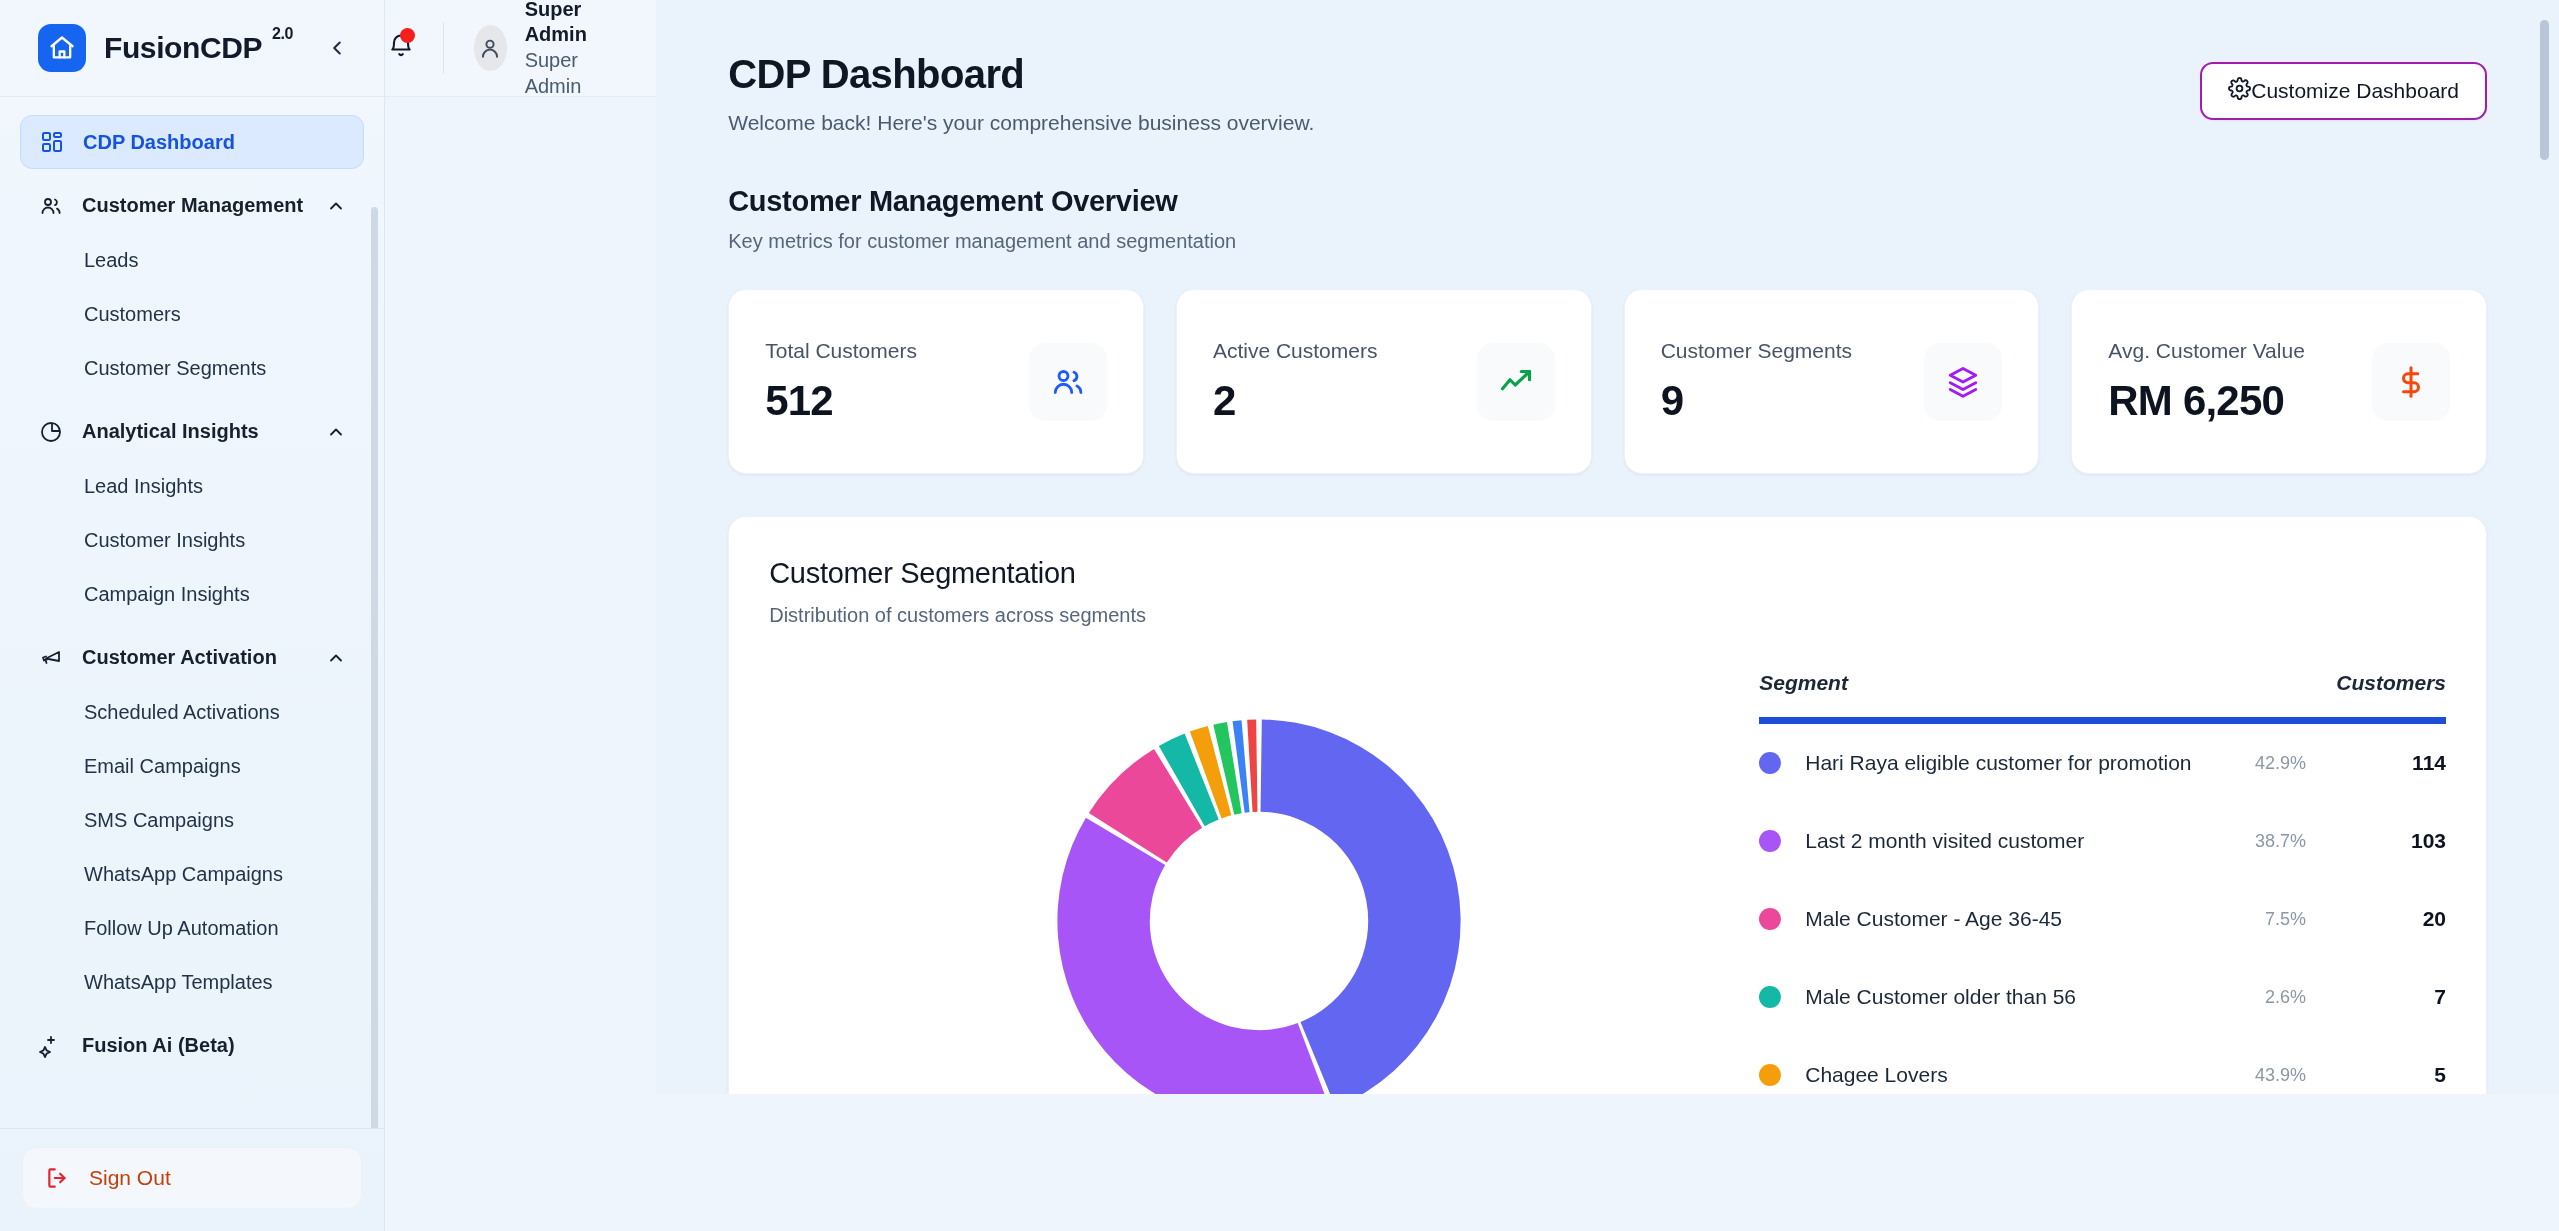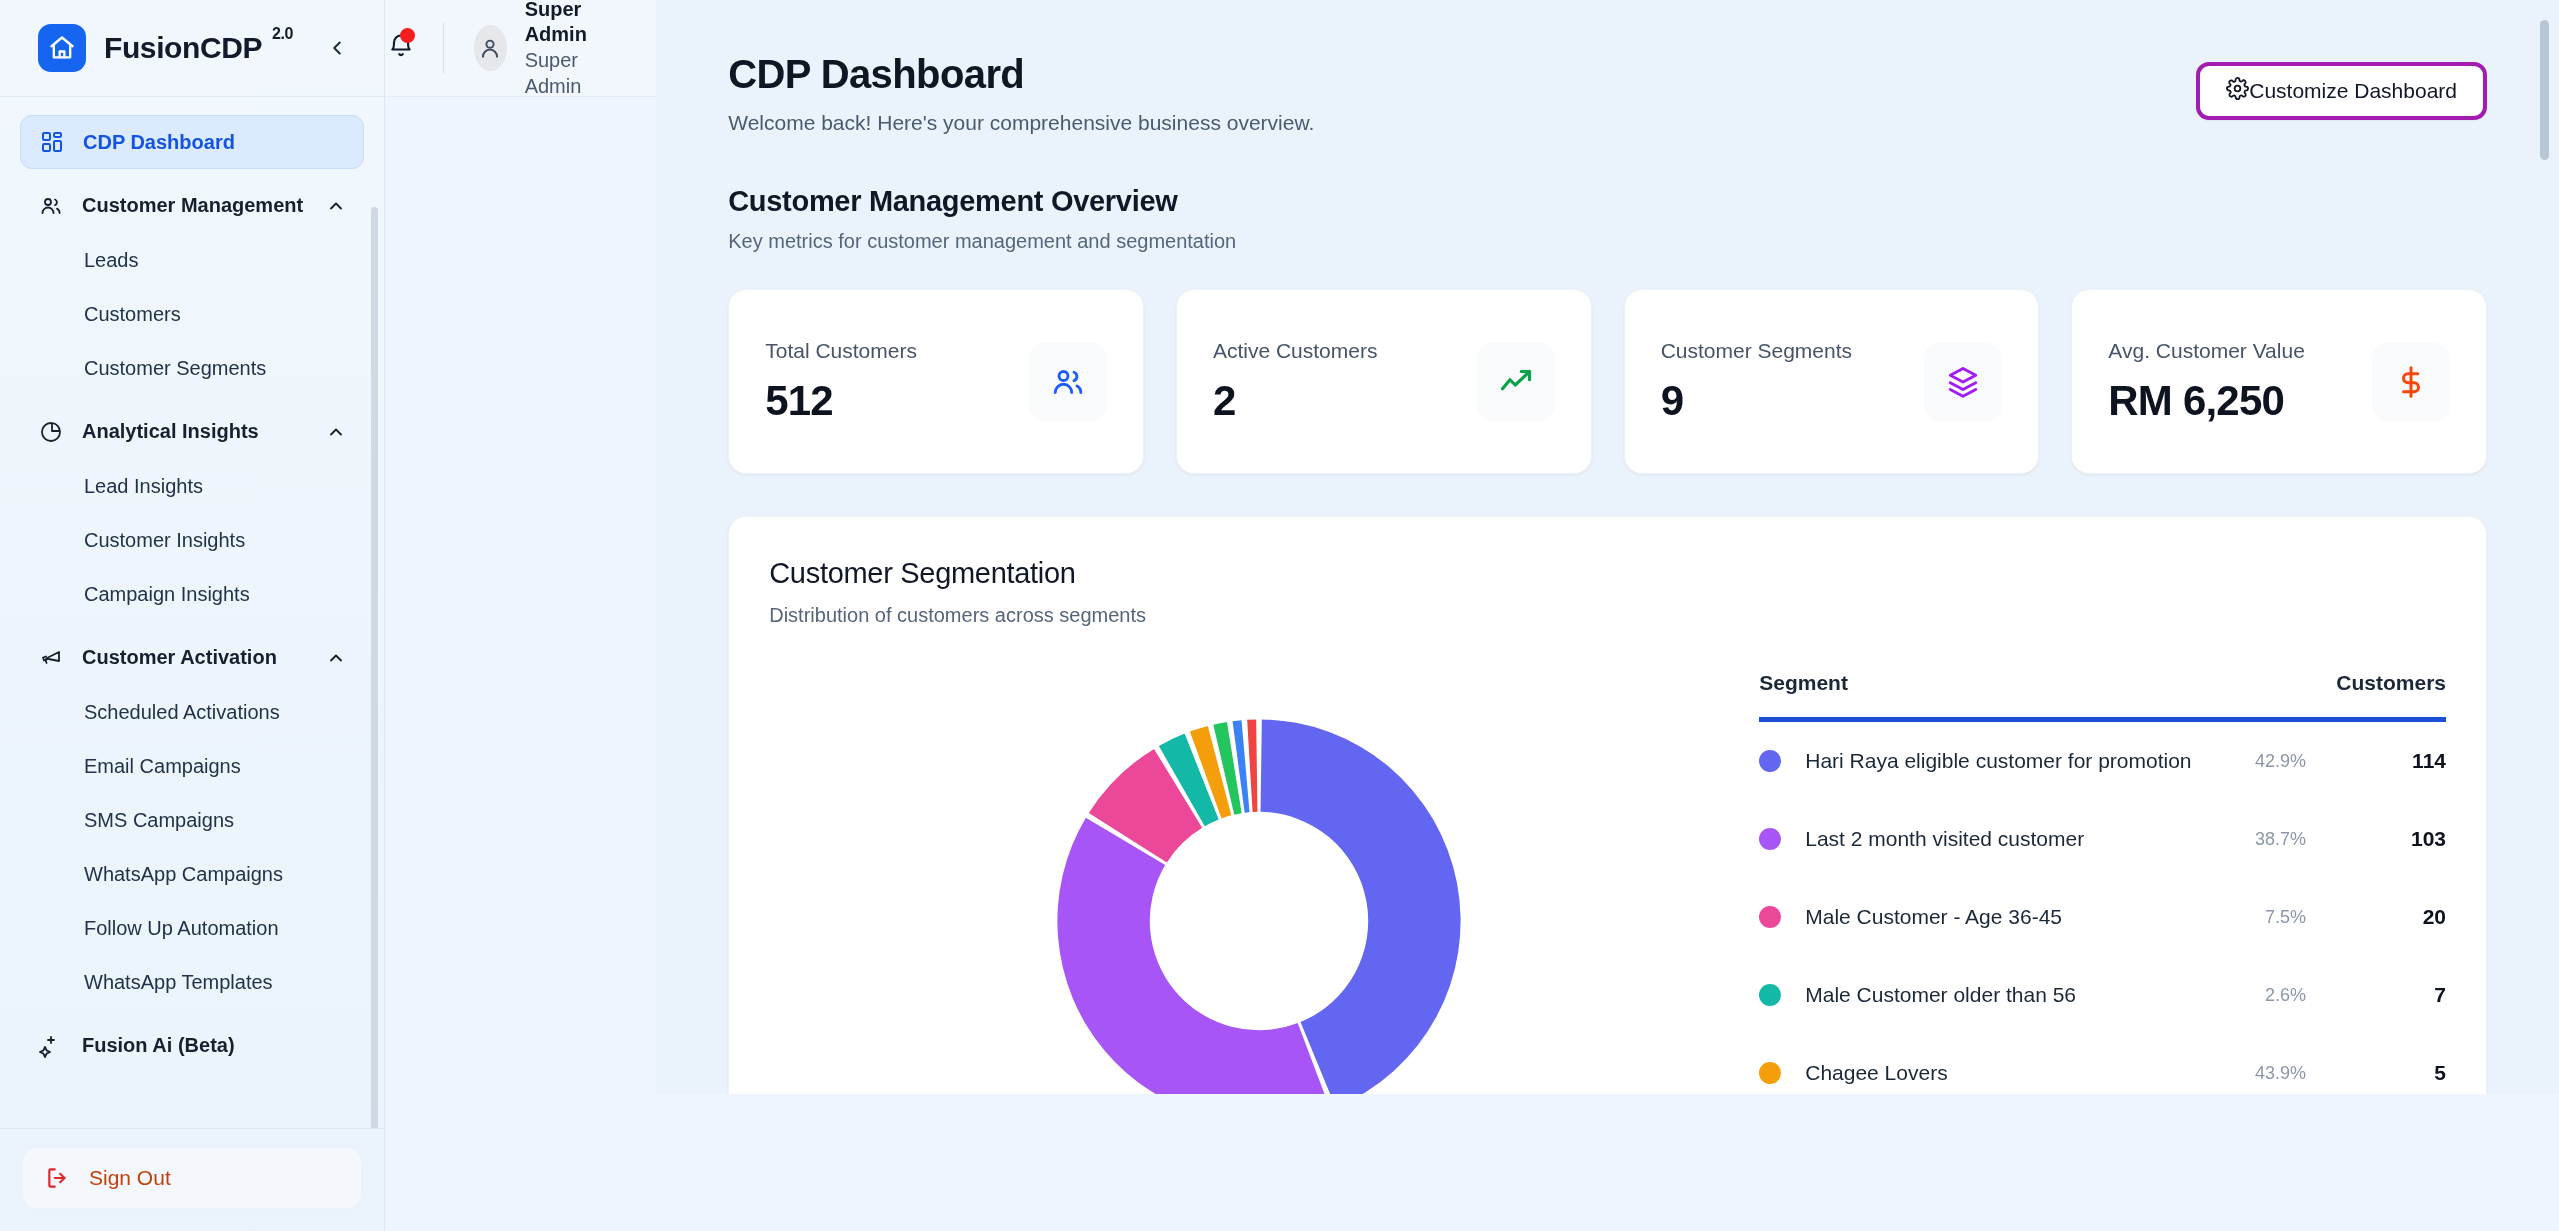--- a/index.html
+++ b/index.html
@@ -121,21 +121,21 @@
     position: absolute; right: 5px; top: 12px; width: 9px; height: 140px;
     border-radius: 5px; background: #b9c6d6;
   }
 
   .page-title { font-size: 40px; font-weight: 700; color: #0f1624; letter-spacing: -0.6px; }
   .page-sub { font-size: 21px; color: #4a5a70; margin-top: 14px; }
   .page-head { display: flex; align-items: flex-start; }
   .head-left { flex: 1 1 auto; }
   .customize-btn {
     display: inline-flex; align-items: center; gap: 0;
-    background: #ffffff; border: 4px solid #a21caf; border-radius: 13px;
+    background: #ffffff; border: 2px solid #a21caf; border-radius: 13px;
     height: 58px; padding: 0 26px; font-size: 21px; color: #101727;
     cursor: pointer; box-shadow: 0 1px 2px rgba(16,24,40,.05);
     margin-top: 10px;
   }
 
   .section-title { font-size: 29px; font-weight: 700; color: #101828; margin-top: 50px; letter-spacing: -0.3px; }
   .section-sub { font-size: 20px; color: #56657c; margin-top: 12px; }
 
   .cards { display: flex; gap: 32px; margin-top: 36px; }
   .card {
@@ -158,21 +158,22 @@
     min-height: 560px;
   }
   .panel-title { font-size: 29px; font-weight: 400; color: #101828; letter-spacing: -0.3px; }
   .panel-sub { font-size: 20px; color: #56657c; margin-top: 14px; }
   .panel-body { display: flex; margin-top: 44px; }
   .donut-col { flex: 0 0 980px; display: flex; align-items: flex-start; justify-content: center; padding-top: 40px; }
   .legend-col { flex: 1 1 auto; padding-left: 10px; }
 
   .legend-head {
     display: flex; align-items: center; padding-bottom: 22px;
-    border-bottom: 5px solid #1d4ed8;
+    border-bottom: 7px solid #1d4ed8;
+    font-style: italic;
   }
   .legend-head .lh-seg { flex: 1 1 auto; font-size: 21px; font-weight: 700; color: #1b2838; }
   .legend-head .lh-cust { font-size: 21px; font-weight: 700; color: #1b2838; text-align: right; width: 140px; }
   .legend-row { display: flex; align-items: center; height: 78px; }
   .legend-dot { width: 22px; height: 22px; border-radius: 50%; flex: 0 0 22px; margin-right: 24px; }
   .legend-name { flex: 1 1 auto; font-size: 21px; color: #1b2838; }
   .legend-pct { font-size: 18px; color: #8b97a8; width: 120px; text-align: right; padding-right: 40px; }
   .legend-count { font-size: 21px; font-weight: 700; color: #0d1420; width: 100px; text-align: right; }
 </style>
 </head>

